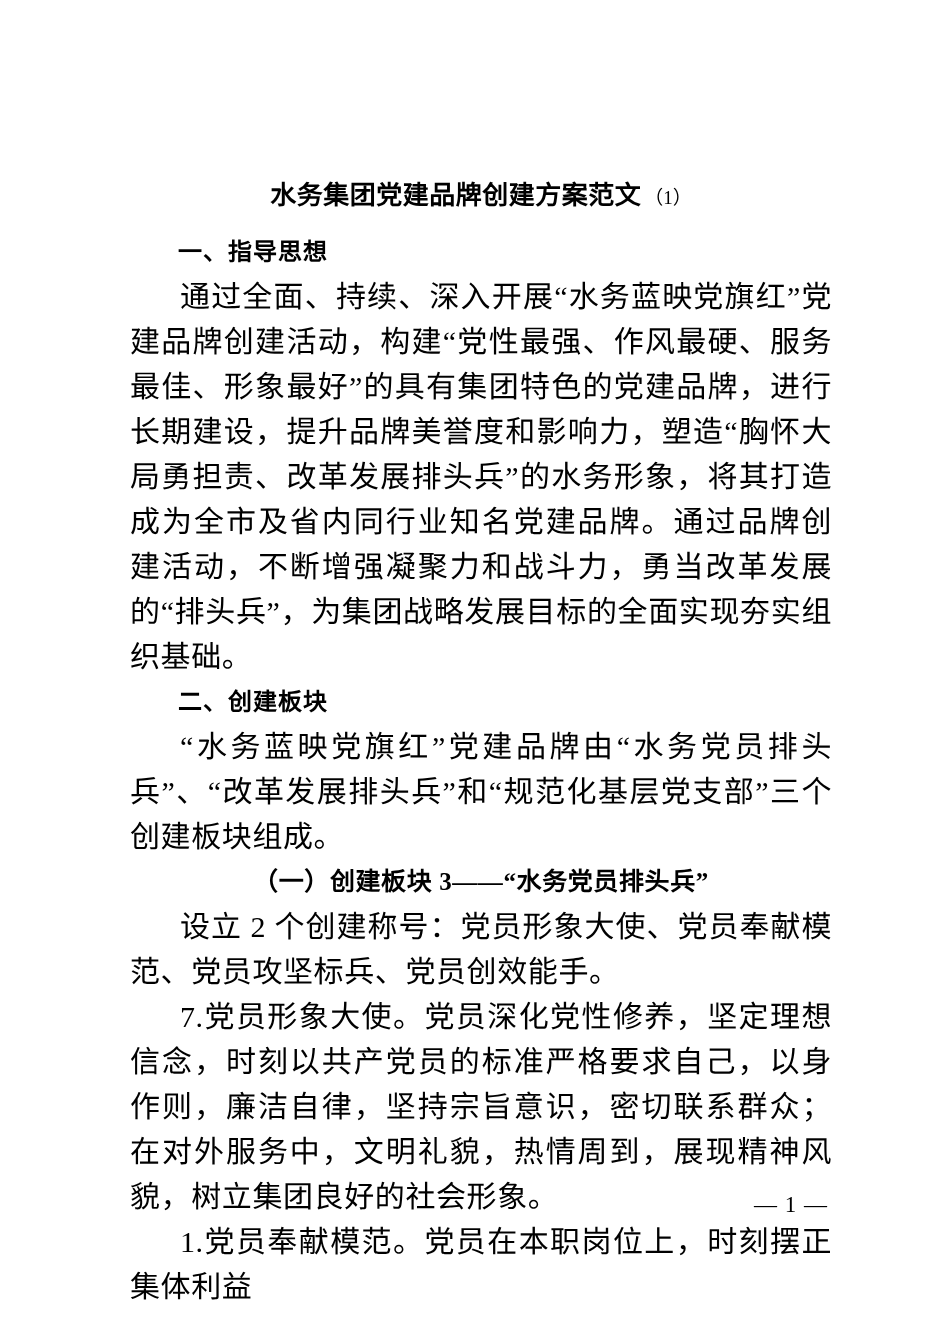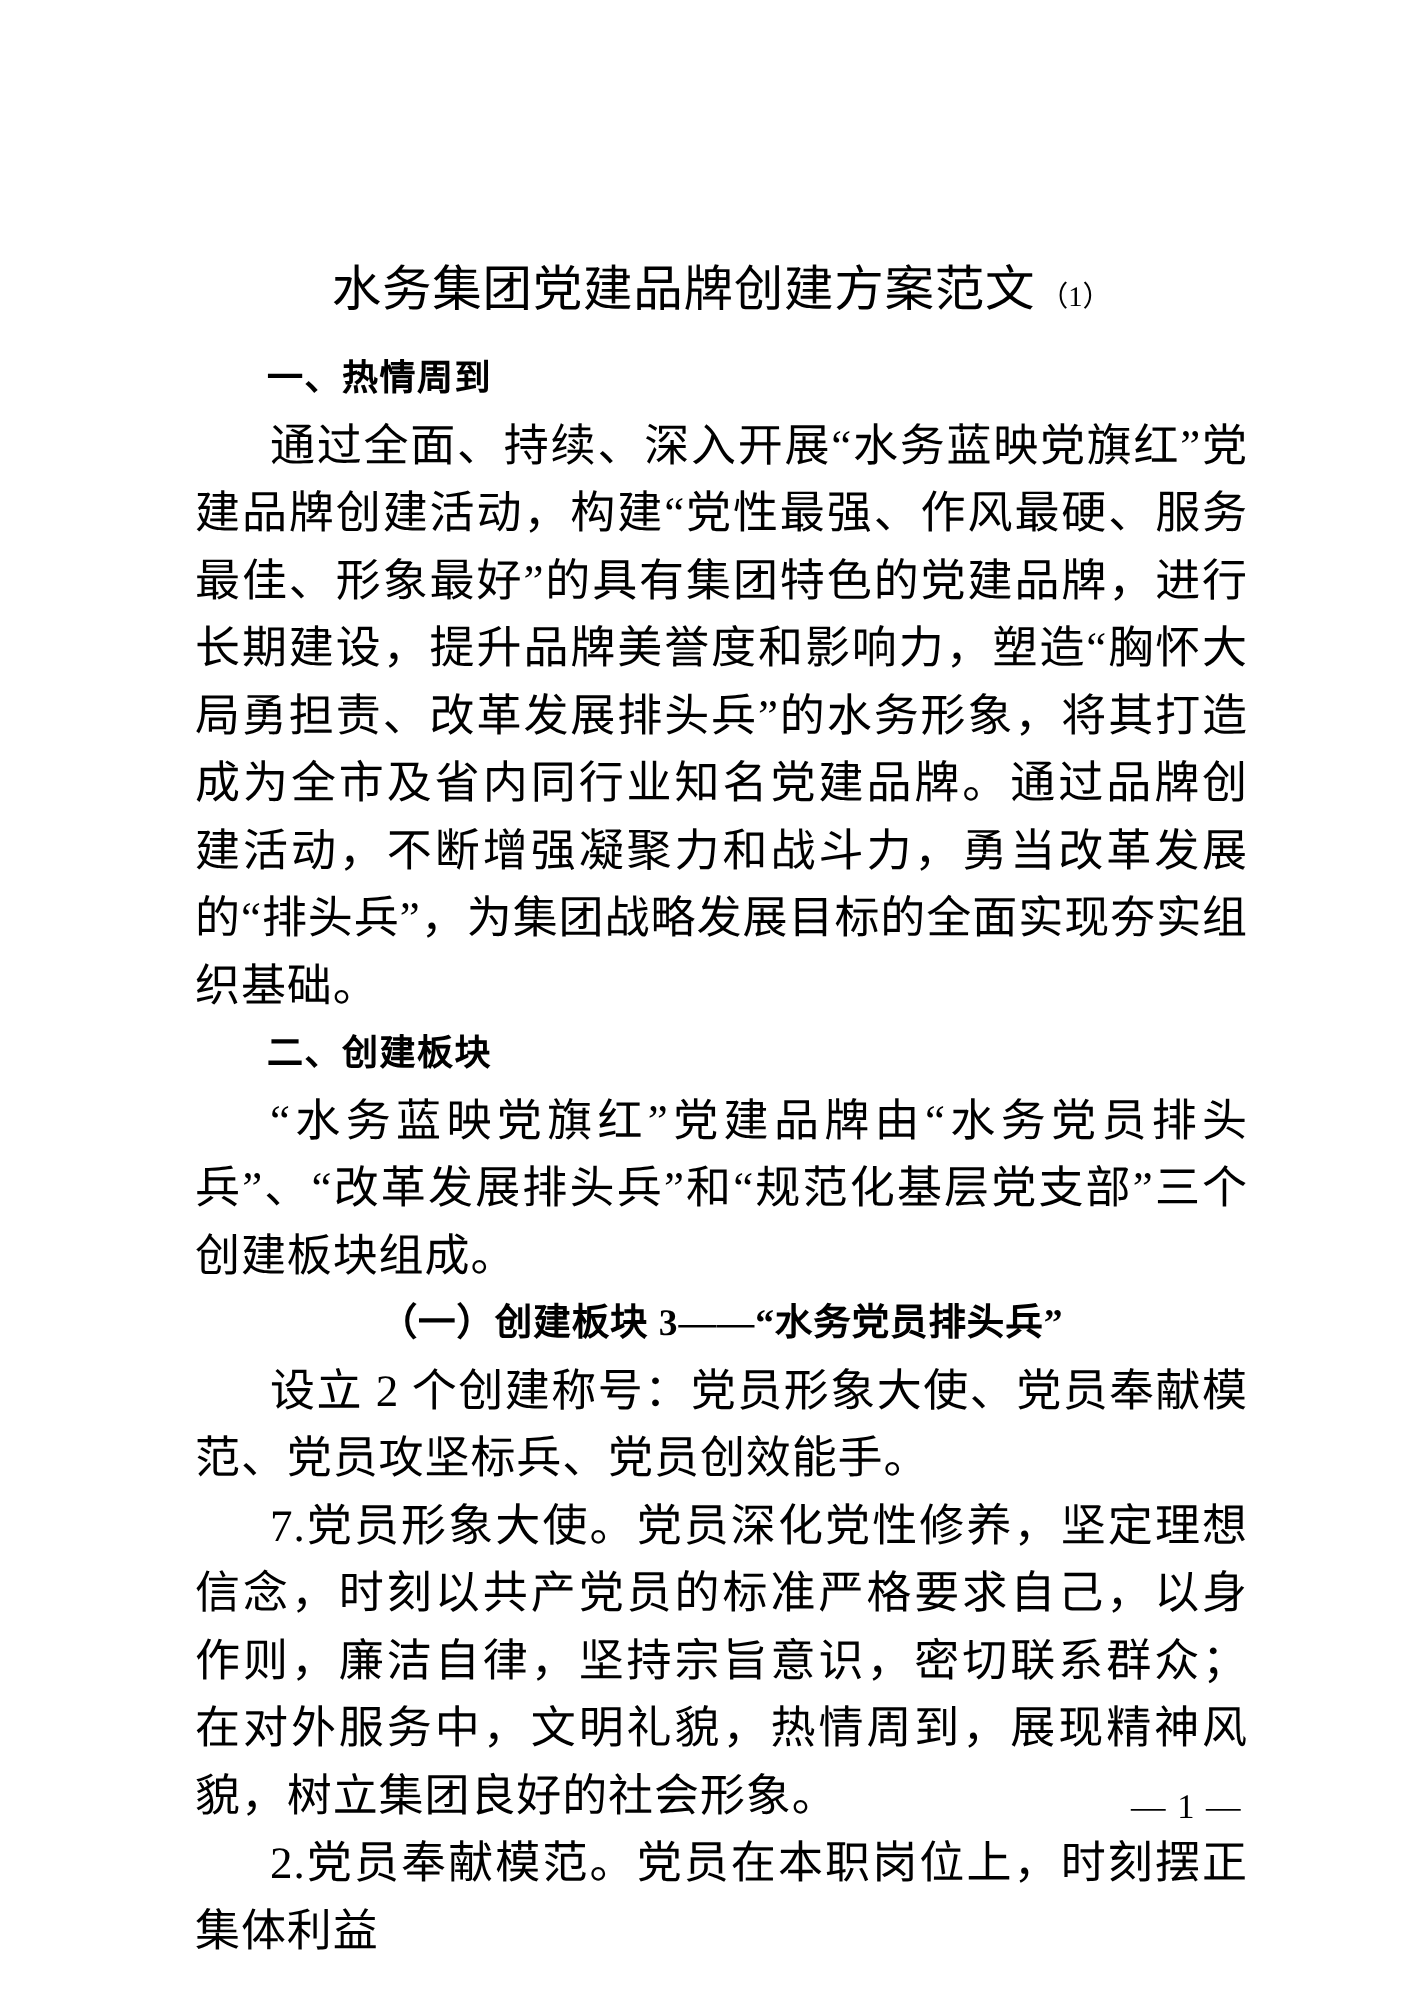--- a/index.html
+++ b/index.html
@@ -37,22 +37,22 @@
     font-family: "Liberation Sans", "DejaVu Sans", sans-serif;
     font-weight: bold;
     font-size: 33px;
     line-height: 46px;
     letter-spacing: 0.5px;
     white-space: nowrap;
   }
 
   .doc-title .title-main {
     font-family: "Liberation Sans", "DejaVu Sans", sans-serif;
-    font-weight: normal;
-    font-size: 33px;
+    font-weight: bold;
+    font-size: 26px;
   }
 
   .doc-title .title-suffix {
     font-family: "Liberation Serif", "DejaVu Serif", serif;
     font-weight: normal;
     font-size: 19px;
     letter-spacing: 0;
     vertical-align: baseline;
     margin-left: 3px;
   }
@@ -114,28 +114,28 @@
 <body>
 
 <div class="page">
 
   <div class="doc-body">
 
     <h1 class="doc-title"><span class="title-main">水务集团党建品牌创建方案范文</span><span class="title-suffix">（1）</span></h1>
 
     <div class="gap-title"></div>
 
-    <h2 class="section-heading">一、热情周到</h2>
+    <h2 class="section-heading">一、指导思想</h2>
     <p class="para">通过全面、持续、深入开展“水务蓝映党旗红”党建品牌创建活动，构建“党性最强、作风最硬、服务最佳、形象最好”的具有集团特色的党建品牌，进行长期建设，提升品牌美誉度和影响力，塑造“胸怀大局勇担责、改革发展排头兵”的水务形象，将其打造成为全市及省内同行业知名党建品牌。通过品牌创建活动，不断增强凝聚力和战斗力，勇当改革发展的“排头兵”，为集团战略发展目标的全面实现夯实组织基础。</p>
 
     <h2 class="section-heading">二、创建板块</h2>
     <p class="para">“水务蓝映党旗红”党建品牌由“水务党员排头兵”、“改革发展排头兵”和“规范化基层党支部”三个创建板块组成。</p>
 
     <h3 class="sub-heading">（一）创建板块 3——“水务党员排头兵”</h3>
     <p class="para">设立 2 个创建称号：党员形象大使、党员奉献模范、党员攻坚标兵、党员创效能手。</p>
     <p class="para">7.党员形象大使。党员深化党性修养，坚定理想信念，时刻以共产党员的标准严格要求自己，以身作则，廉洁自律，坚持宗旨意识，密切联系群众；在对外服务中，文明礼貌，热情周到，展现精神风貌，树立集团良好的社会形象。</p>
-    <p class="para">2.党员奉献模范。党员在本职岗位上，时刻摆正集体利益</p>
+    <p class="para">1.党员奉献模范。党员在本职岗位上，时刻摆正集体利益</p>
 
   </div>
 
   <div class="page-footer">— 1 —</div>
 
 </div>
 
 </body></html>

